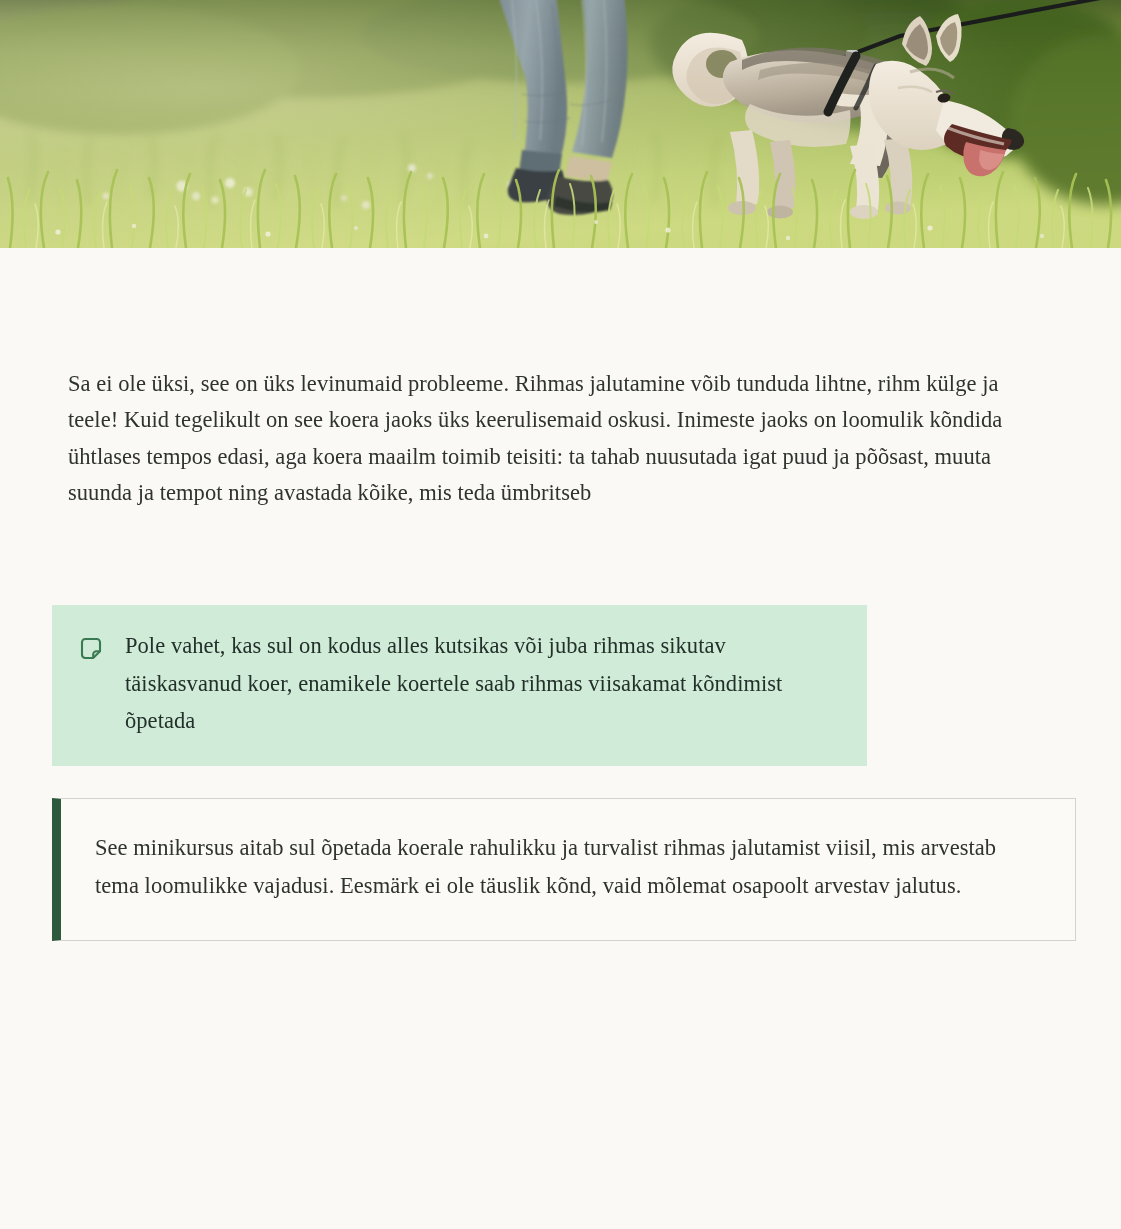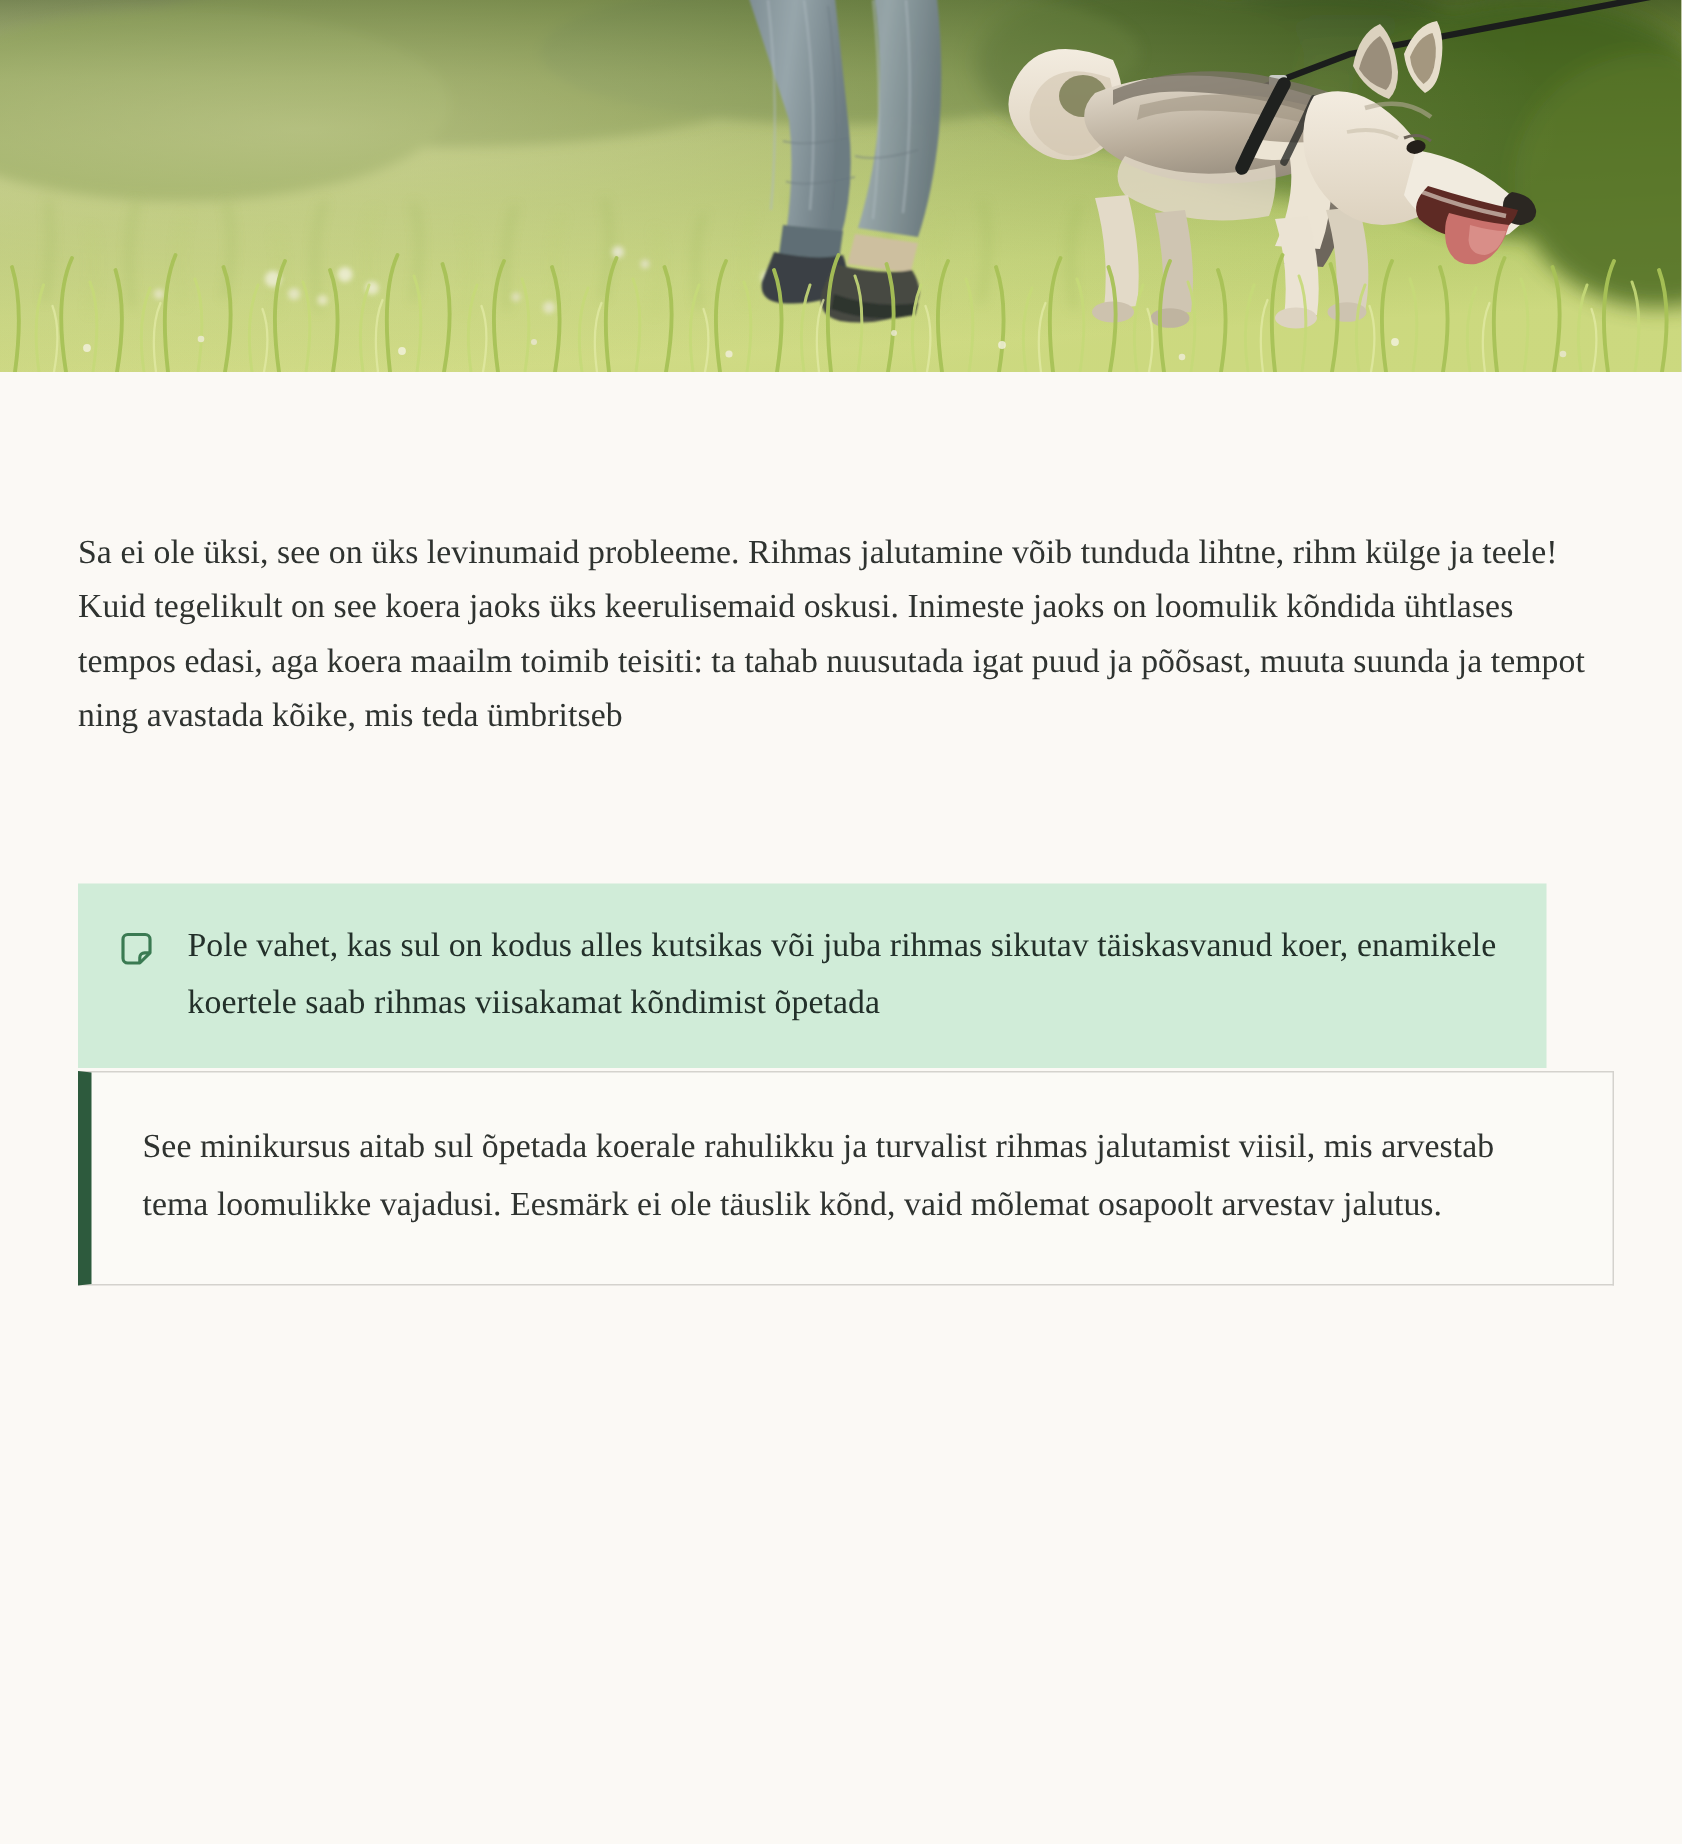--- a/index.html
+++ b/index.html
@@ -40,34 +40,34 @@
     padding-top: 57px;
     font-size: 27.5px;
     line-height: 1.38;
     font-weight: bold;
     color: #2a3328;
     letter-spacing: 0.1px;
     max-width: 960px;
   }
 
   .body-copy {
-    margin: 0;
+    margin: 16px;
     color: #2f3330;
     font-size: 22.5px;
     line-height: 1.62;
     letter-spacing: 0.05px;
   }
   .para-1 { padding-top: 102px; }
   .para-2 { padding-top: 22px; }
 
   
   .callout {
     margin-top: 93px;
     background: #d0ecd8;
-    width: 979px;
+    width: 815px;
     box-sizing: border-box;
     padding: 22px 26px 26px 26px;
     display: flex;
     align-items: flex-start;
     gap: 21px;
   }
   .callout-icon {
     flex: 0 0 auto;
     width: 26px;
     height: 26px;
@@ -77,21 +77,21 @@
   .callout-text {
     margin: 0;
     color: #23302a;
     font-size: 22.5px;
     line-height: 1.68;
     letter-spacing: 0.05px;
   }
 
   
   .note {
-    margin-top: 2px;
+    margin-top: 32px;
     width: 1024px;
     box-sizing: border-box;
     background: #fbfaf6;
     border: 1px solid #d4d2cd;
     border-left: 9px solid #2d5a3d;
     padding: 30px 34px 34px 34px;
   }
   .note-text {
     margin: 0;
     color: #2f3330;

